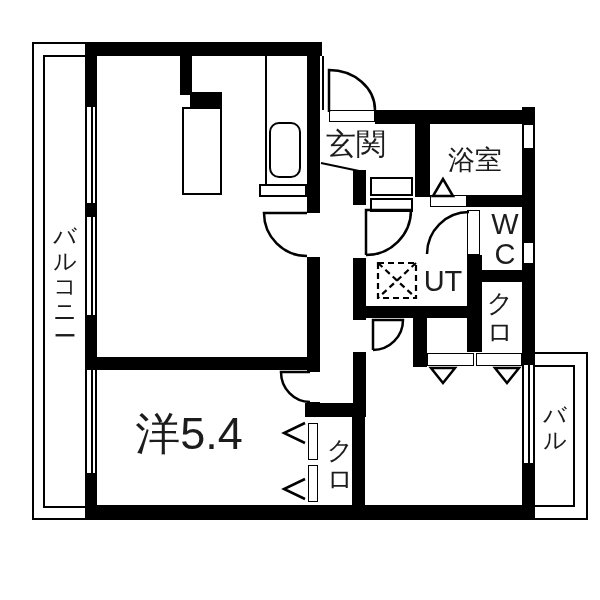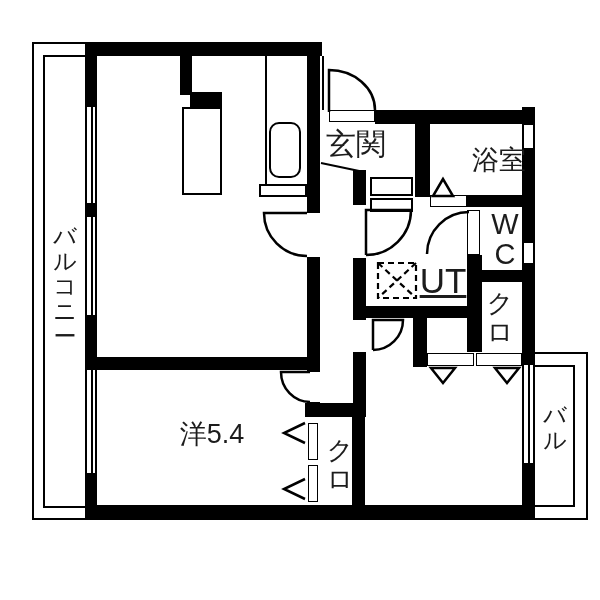--- a/index.html
+++ b/index.html
@@ -111,28 +111,28 @@
 
     <line x1="321" y1="163" x2="364" y2="172" stroke="#000" stroke-width="2"></line>
 
     <g stroke="#000" stroke-width="2.2" fill="none" stroke-dasharray="6 4">
       <rect x="378" y="263" width="38" height="35"></rect>
       <line x1="378" y1="263" x2="416" y2="298"></line>
       <line x1="416" y1="263" x2="378" y2="298"></line>
     </g>
   </svg>
 
-  <div class="label" style="left:212px;top:434px;font-size:27px;">洋5.4</div>
+  <div class="label" style="left:189px;top:434px;font-size:45px;">洋5.4</div>
   <div class="label" style="left:356px;top:144px;font-size:30px;">玄関</div>
-  <div class="label" style="left:475px;top:160px;font-size:27px;margin-left:24px;">浴室</div>
+  <div class="label" style="left:475px;top:160px;font-size:27px;">浴室</div>
   <div class="vlabel" style="left:505px;top:209px;font-size:29px;line-height:30px;">
       <div>W</div>
       <div>C</div>
     </div>
-  <div class="label" style="left:443px;top:281px;font-size:35px;text-decoration:underline;">UT</div>
+  <div class="label" style="left:443px;top:281px;font-size:29px;">UT</div>
   <div class="vlabel" style="left:500px;top:289px;font-size:26px;line-height:29px;">
       <div>ク</div>
       <div>ロ</div>
     </div>
   <div class="vlabel" style="left:340px;top:436px;font-size:26px;line-height:29px;">
       <div>ク</div>
       <div>ロ</div>
     </div>
   <div class="vlabel" style="left:65px;top:224px;font-size:23px;line-height:25px;">
       <div>バ</div>

